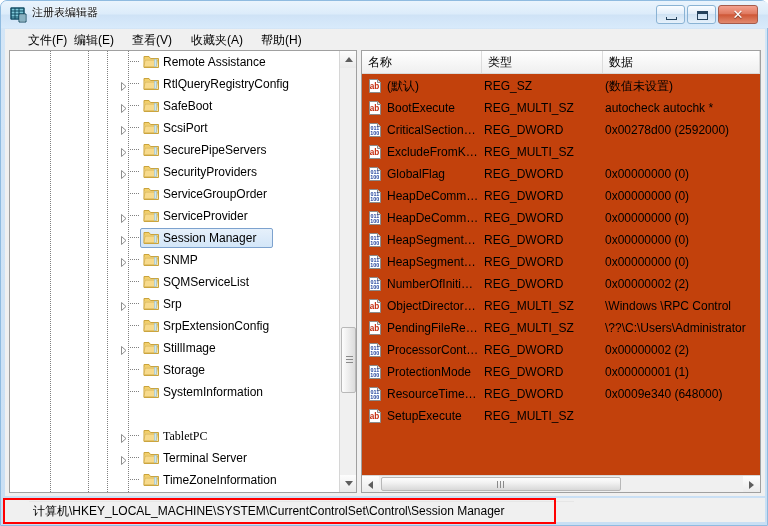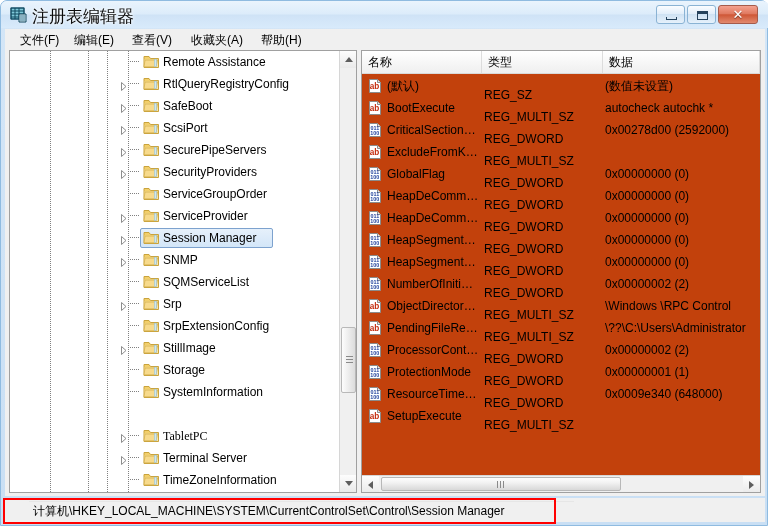--- a/index.html
+++ b/index.html
@@ -25,21 +25,21 @@
   #titlebar {
     position: absolute; left: 0; top: 0; width: 768px; height: 27px;
     background: linear-gradient(180deg,#eaf4fd 0%, #dcecfa 48%, #cfe3f6 52%, #d8eafb 100%);
     border-radius: 6px 6px 0 0;
   }
   #title-icon {
     position: absolute; left: 9px; top: 5px; width: 17px; height: 17px;
   }
   #title-text {
     position: absolute; left: 31px; top: 4px;
-    font-size: 17px; color: #0c0c0c;
+    font-size: 11px; color: #0c0c0c;
     text-shadow: 0 0 3px #ffffff, 0 0 5px #ffffff;
     white-space: nowrap;
   }
   .wbtn {
     position: absolute; top: 4px; height: 19px;
     border: 1px solid #8ab3d4;
     border-radius: 3px;
     background: linear-gradient(180deg,#fbfdff 0%, #e2eefa 45%, #cfe2f3 50%, #e6f1fb 100%);
     cursor: default;
   }
@@ -193,21 +193,21 @@
   }
   .list-row {
     position: absolute; left: 0; height: 22px; width: 100%;
   }
   .cell-icon { position: absolute; left: 5px; top: 3px; width: 16px; height: 16px; }
   .cell-name {
     position: absolute; left: 25px; top: 3px; height: 16px;
     font-size: 12px; line-height: 16px; color: #000; white-space: nowrap;
   }
   .cell-type {
-    position: absolute; left: 122px; top: 12px; height: 16px;
+    position: absolute; left: 122px; top: 3px; height: 16px;
     font-size: 12px; line-height: 16px; color: #000; white-space: nowrap;
   }
   .cell-data {
     position: absolute; left: 243px; top: 3px; height: 16px; width: 152px;
     font-size: 12px; line-height: 16px; color: #000; white-space: nowrap;
     overflow: hidden;
   }
 
   
   #statusbar {
@@ -254,21 +254,21 @@
     </div>
     <div class="wbtn" id="btn-max">
       <div class="glyph-max"></div>
     </div>
     <div class="wbtn" id="btn-close">
       <div class="glyph-close">✕</div>
     </div>
   </div>
 
   <div id="menubar">
-      <div class="menu-item" style="left: 12px; text-align: center;">文件(F)</div>
+      <div class="menu-item" style="left: 20px; text-align: center;">文件(F)</div>
       <div class="menu-item" style="left: 66px;">编辑(E)</div>
       <div class="menu-item" style="left: 124px;">查看(V)</div>
       <div class="menu-item" style="left: 183px;">收藏夹(A)</div>
       <div class="menu-item" style="left: 253px;">帮助(H)</div>
     </div>
 
   <div id="client">
 
     <div id="tree-pane">
       <div id="tree-scroll-inner">

